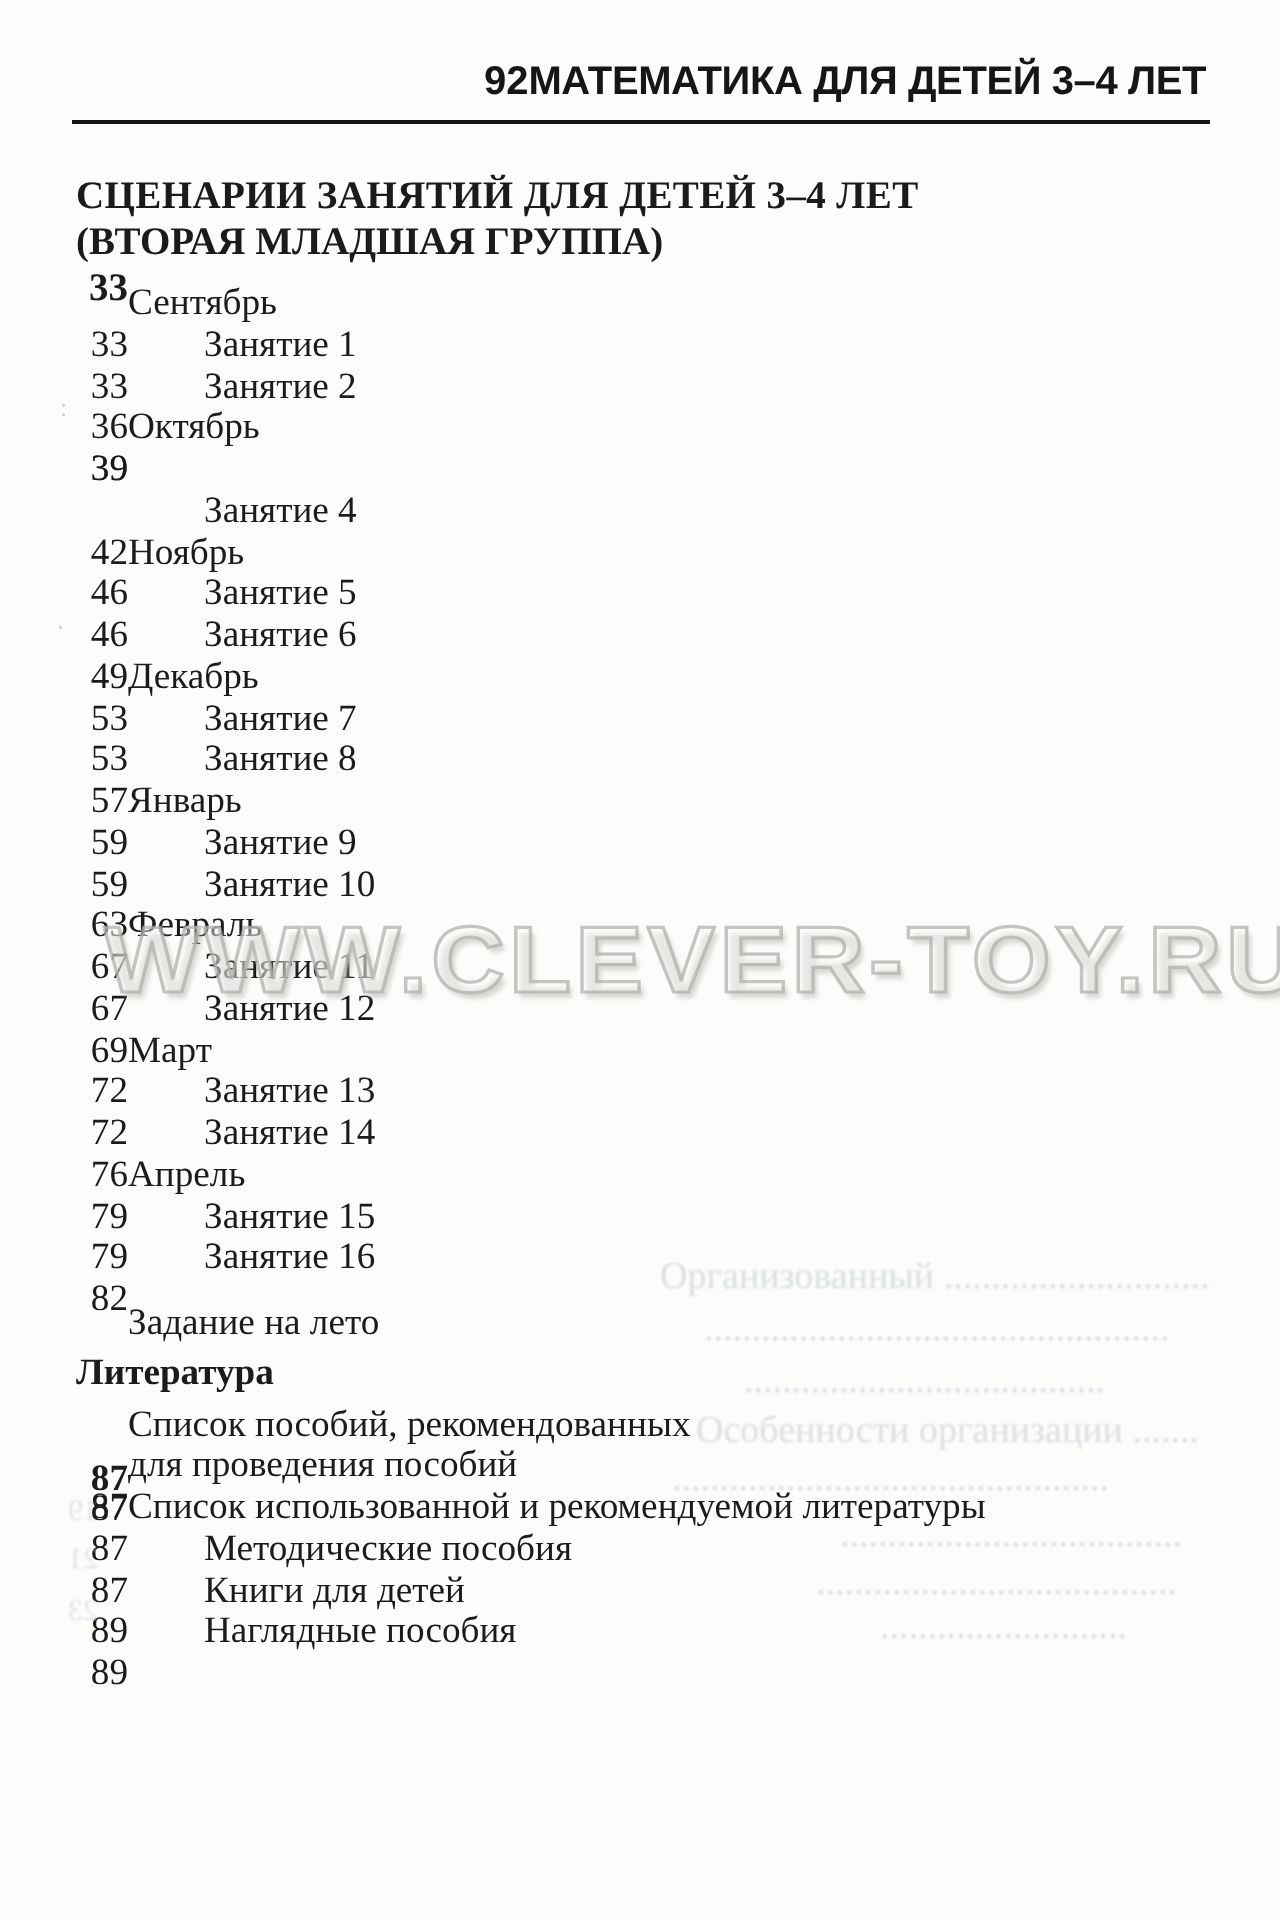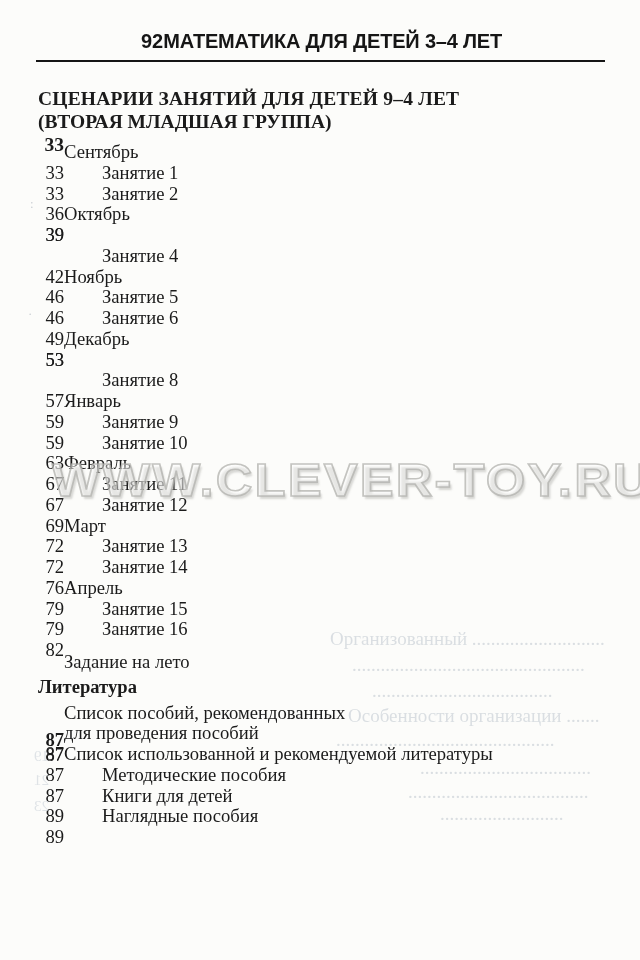--- a/index.html
+++ b/index.html
@@ -9,21 +9,21 @@
     font-family: "Liberation Serif", serif;
     color: #1b1b1b;
     position: relative;
     overflow: hidden;
   }
   .page { position: absolute; inset: 0; }
 
   
   .page-header {
     position: absolute; top: 30px; left: 40px; right: 37px;
-    display: flex; justify-content: center; align-items: baseline;
+    display: flex; justify-content: flex-end; align-items: baseline;
     font-family: "Liberation Sans", sans-serif;
     font-weight: bold; font-size: 20px; color: #161616;
   }
   .page-header .running-title { letter-spacing: -0.2px; }
   .header-rule {
     position: absolute; top: 60px; left: 36px; right: 35px;
     height: 2px; background: #151515;
   }
 
   
@@ -89,21 +89,21 @@
 
 <div class="page">
 
   <div class="page-header">
     <span class="page-num">92</span>
     <span class="running-title">МАТЕМАТИКА ДЛЯ ДЕТЕЙ 3–4 ЛЕТ</span>
   </div>
   <div class="header-rule"></div>
 
   <div class="toc">
-    <div class="section-title-line1">СЦЕНАРИИ ЗАНЯТИЙ ДЛЯ ДЕТЕЙ 9–4 ЛЕТ</div>
+    <div class="section-title-line1">СЦЕНАРИИ ЗАНЯТИЙ ДЛЯ ДЕТЕЙ 3–4 ЛЕТ</div>
     <div class="row title-row lvl0">
       <span class="label">(ВТОРАЯ МЛАДШАЯ ГРУППА)</span>
       <span class="leader"></span>
       <span class="pagenum">33</span>
     </div>
     <div id="toc-rows">
         <div class="row lvl1">
           <span class="label">Сентябрь</span>
           <span class="leader"></span>
           <span class="pagenum">33</span>
@@ -146,20 +146,21 @@
           <span class="label">Занятие 6</span>
           <span class="leader"></span>
           <span class="pagenum">49</span>
         </div>
         <div class="row lvl1">
           <span class="label">Декабрь</span>
           <span class="leader"></span>
           <span class="pagenum">53</span>
         </div>
         <div class="row lvl2">
+          <span class="label">Занятие 7</span>
           <span class="leader"></span>
           <span class="pagenum">53</span>
         </div>
         <div class="row lvl2">
           <span class="label">Занятие 8</span>
           <span class="leader"></span>
           <span class="pagenum">57</span>
         </div>
         <div class="row lvl1">
           <span class="label">Январь</span>

